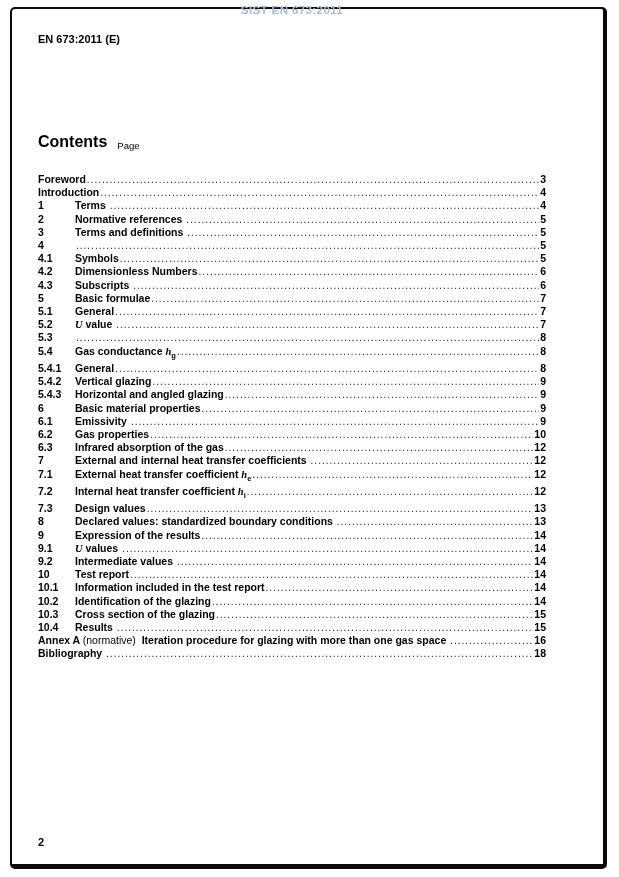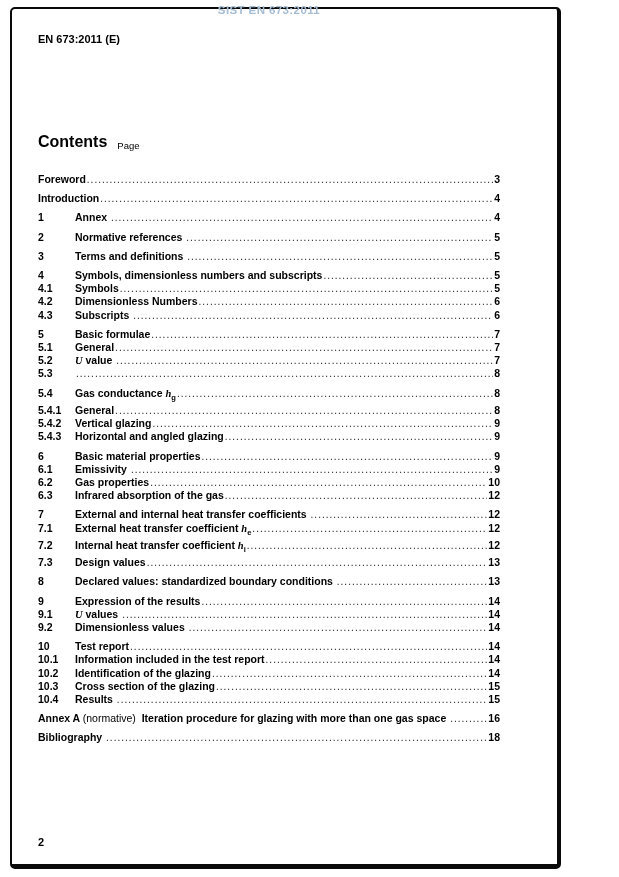--- a/index.html
+++ b/index.html
@@ -14,21 +14,21 @@
   }
   .canvas {
     position: relative;
     width: 619px;
     height: 877px;
   }
   .sheet {
     position: absolute;
     left: 10px;
     top: 7px;
-    width: 551px;
+    width: 597px;
     height: 862px;
     box-sizing: border-box;
     background: #fff;
     border: 2px solid #0a0a0a;
     border-right-width: 4px;
     border-bottom-width: 5px;
     border-radius: 5px;
     padding: 0 57px 0 26px;
   }
   .watermark {
@@ -61,21 +61,21 @@
   .toc {
     margin-top: 22px;
     font-size: 10.5px;
   }
   .toc-row {
     display: flex;
     align-items: baseline;
     line-height: 12.2px;
     font-weight: bold;
   }
-  .toc-row.gap { margin-top: 6px; }
+  .toc-row.gap { margin-top: 0; }
   .toc > .toc-row:first-child { margin-top: 0; }
   .toc-num {
     width: 37px;
     flex: none;
   }
   .toc-title {
     flex: none;
     white-space: pre;
   }
   .toc-title .sym {
@@ -126,39 +126,38 @@
           <span class="toc-dots">....................................................................................................................................................................................................................................................................</span>
           <span class="toc-page">3</span>
         </div>
         <div class="toc-row gap">
           <span class="toc-title"><span>Introduction</span></span>
           <span class="toc-dots">....................................................................................................................................................................................................................................................................</span>
           <span class="toc-page">4</span>
         </div>
         <div class="toc-row gap">
           <span class="toc-num">1</span>
-          <span class="toc-title"><span>Annex </span></span>
+          <span class="toc-title"><span>Terms </span></span>
           <span class="toc-dots">....................................................................................................................................................................................................................................................................</span>
           <span class="toc-page">4</span>
         </div>
         <div class="toc-row gap">
           <span class="toc-num">2</span>
           <span class="toc-title"><span>Normative references </span></span>
           <span class="toc-dots">....................................................................................................................................................................................................................................................................</span>
           <span class="toc-page">5</span>
         </div>
         <div class="toc-row gap">
           <span class="toc-num">3</span>
           <span class="toc-title"><span>Terms and definitions </span></span>
           <span class="toc-dots">....................................................................................................................................................................................................................................................................</span>
           <span class="toc-page">5</span>
         </div>
         <div class="toc-row gap">
           <span class="toc-num">4</span>
-          <span class="toc-title"><span>Symbols, dimensionless numbers and subscripts</span></span>
           <span class="toc-dots">....................................................................................................................................................................................................................................................................</span>
           <span class="toc-page">5</span>
         </div>
         <div class="toc-row">
           <span class="toc-num">4.1</span>
           <span class="toc-title"><span>Symbols</span></span>
           <span class="toc-dots">....................................................................................................................................................................................................................................................................</span>
           <span class="toc-page">5</span>
         </div>
         <div class="toc-row">
@@ -281,21 +280,21 @@
           <span class="toc-page">14</span>
         </div>
         <div class="toc-row">
           <span class="toc-num">9.1</span>
           <span class="toc-title"><span class="sym">U</span><span> values </span></span>
           <span class="toc-dots">....................................................................................................................................................................................................................................................................</span>
           <span class="toc-page">14</span>
         </div>
         <div class="toc-row">
           <span class="toc-num">9.2</span>
-          <span class="toc-title"><span>Dimensionless values </span></span>
+          <span class="toc-title"><span>Intermediate values </span></span>
           <span class="toc-dots">....................................................................................................................................................................................................................................................................</span>
           <span class="toc-page">14</span>
         </div>
         <div class="toc-row gap">
           <span class="toc-num">10</span>
           <span class="toc-title"><span>Test report</span></span>
           <span class="toc-dots">....................................................................................................................................................................................................................................................................</span>
           <span class="toc-page">14</span>
         </div>
         <div class="toc-row">

